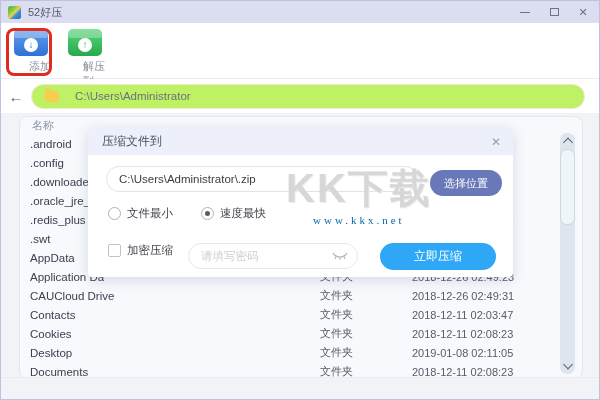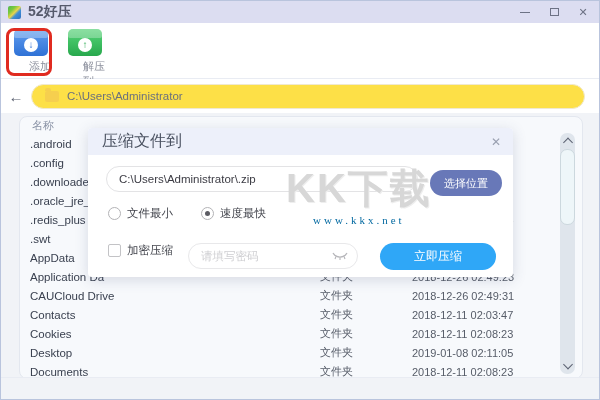--- a/index.html
+++ b/index.html
@@ -9,21 +9,21 @@
   }
   *{box-sizing:border-box;margin:0;padding:0;font-family:"Liberation Sans","DejaVu Sans",sans-serif;}
   body{background:#888;}
   .window{position:relative;width:600px;height:400px;background:#fff;overflow:hidden;
     border:1px solid #b9c4dd;}
   
   .titlebar{position:absolute;left:0;top:0;width:100%;height:22px;background:var(--titlebar);
     display:flex;align-items:center;padding-left:7px;}
   .appicon{width:13px;height:13px;border-radius:2px;margin-right:7px;
     background:linear-gradient(135deg,#4db84f 0%,#7cc93f 30%,#e8d44d 50%,#3f8fd6 65%,#2f6fc0 100%);}
-  .apptitle{font-size:14px;color:#55596b;font-weight:bold;}
+  .apptitle{font-size:11px;color:#55596b;}
   .winctrls{position:absolute;right:10px;top:0;height:22px;display:flex;align-items:center;gap:17px;}
   .wc{width:12px;height:12px;display:flex;align-items:center;justify-content:center;color:#6d7285;cursor:default;}
   .wc-min i{display:block;width:10px;height:1px;background:#6d7285;}
   .wc-max i{display:block;width:9px;height:8px;border:1px solid #6d7285;}
   .wc-close{font-size:11px;}
   
   .toolbar{position:absolute;left:0;top:22px;width:100%;height:56px;background:#fff;
     border-bottom:1px solid #e9ecf3;display:flex;align-items:flex-start;padding:6px 0 0 10px;gap:14px;}
   .tool{display:flex;flex-direction:column;align-items:center;width:40px;}
   .drive{width:34px;height:27px;border-radius:5px;position:relative;}
@@ -35,22 +35,22 @@
     font-size:10px;font-weight:bold;line-height:1;}
   .drive.blue .bubble{color:#2f72d6;}
   .drive.green .bubble{color:#28a84d;}
   .toollabel{font-size:11px;color:#8b8f9c;margin-top:3px;margin-left:18px;}
   .annotation{position:absolute;left:5px;top:5px;width:46px;height:48px;border:3px solid var(--annotation-red);
     border-radius:8px;pointer-events:none;}
   
   .navrow{position:absolute;left:0;top:78px;width:100%;height:34px;background:#fff;
     display:flex;align-items:center;}
   .backbtn{width:30px;text-align:center;font-size:15px;color:#5a6070;cursor:pointer;}
-  .pathpill{flex:1;margin-right:14px;height:25px;border:1px solid #f0e9d0;background:#fde047;
-    border-radius:13px;display:flex;align-items:center;padding-left:13px;gap:8px;}
+  .pathpill{flex:1;margin-right:14px;height:25px;border:1px solid #f0e9d0;background:#bef264;
+    border-radius:13px;display:flex;align-items:center;padding-left:13px;gap:16px;}
   .foldericon{width:14px;height:11px;background:var(--folder-yellow);border-radius:2px;position:relative;}
   .foldericon::before{content:"";position:absolute;left:0;top:-3px;width:6px;height:3px;background:var(--folder-yellow);border-radius:2px 2px 0 0;}
   .pathtext{font-size:11.5px;color:#6b707d;}
   
   .main{position:absolute;left:0;top:112px;width:100%;height:288px;background:#f1f3f7;}
   .panel{position:absolute;left:18px;top:3px;width:564px;height:263px;background:#f7f9fc;
     border:1px solid #e3e7ef;border-radius:8px;overflow:hidden;}
   .listhead{height:17px;display:flex;align-items:center;padding-left:12px;
     font-size:11px;color:#8a93a6;}
   .rows{display:flex;flex-direction:column;}
@@ -63,21 +63,21 @@
   .schev{position:absolute;left:50%;width:7px;height:7px;border-left:1.5px solid #5a6070;border-top:1.5px solid #5a6070;}
   .schev.up{top:6px;transform:translateX(-50%) rotate(45deg);}
   .schev.down{bottom:6px;transform:translateX(-50%) rotate(225deg);}
   .sthumb{position:absolute;left:0;top:16px;width:15px;height:76px;background:#eef6f9;
     border:1px solid #ccd8de;border-radius:7px;}
   
   .dialog{position:absolute;left:87px;top:15px;width:425px;height:149px;background:#fff;
     border-radius:4px;box-shadow:0 3px 14px rgba(60,70,110,.18);}
   .dlghead{height:27px;background:#edf0fa;border-radius:4px 4px 0 0;display:flex;align-items:center;
     padding:0 12px 0 14px;}
-  .dlgtitle{font-size:16px;color:#4a5160;flex:1;}
+  .dlgtitle{font-size:12px;color:#4a5160;flex:1;}
   .dlgclose{font-size:12px;color:#9aa0b0;cursor:pointer;}
   .zipinput{position:absolute;left:18px;top:38px;width:312px;height:26px;border:1px solid #e3e3e5;
     border-radius:13px;background:#fff;font-size:11.5px;color:#3c3c44;padding:0 30px 0 12px;outline:none;}
   .choosebtn{position:absolute;left:342px;top:42px;width:72px;height:26px;border:none;border-radius:13px;
     background:var(--accent-slate);color:#fff;font-size:11px;cursor:pointer;}
   .radiorow{position:absolute;left:20px;top:78px;display:flex;gap:28px;align-items:center;}
   .radio{display:flex;align-items:center;gap:6px;cursor:pointer;}
   .rdot{width:13px;height:13px;border:1px solid #b3b3b6;border-radius:50%;background:#fff;
     display:flex;align-items:center;justify-content:center;}
   .rdot.sel::after{content:"";width:5px;height:5px;border-radius:50%;background:#5c5c63;}

